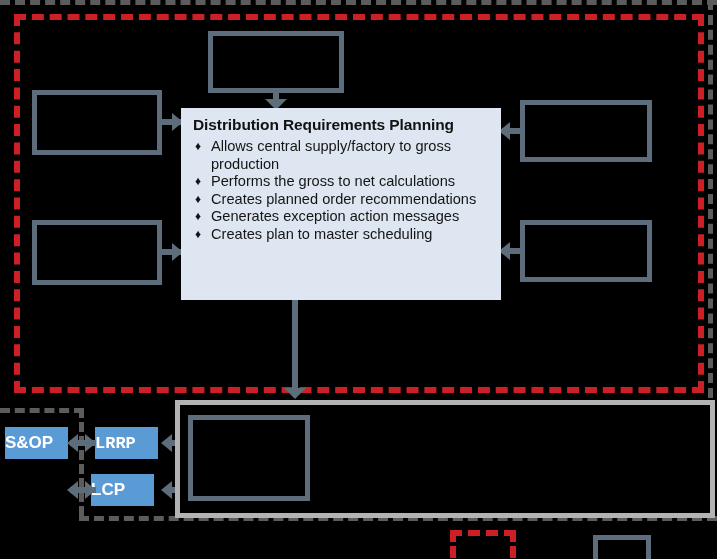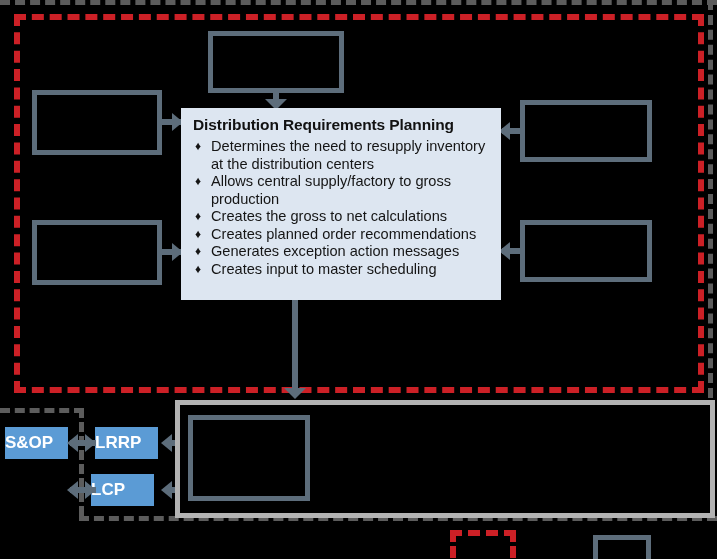--- a/index.html
+++ b/index.html
@@ -148,40 +148,39 @@
   <div class="conn" style="left:502px; top:128px; width:20px; height:6px;"></div>
   <div class="arrow arrow-left" style="left:499px; top:122px;"></div>
 
   <div class="obox" style="left:520px; top:220px; width:132px; height:62px;"></div>
   <div class="conn" style="left:502px; top:248px; width:20px; height:6px;"></div>
   <div class="arrow arrow-left" style="left:499px; top:242px;"></div>
 
   <div class="panel" style="left:181px; top:108px; width:320px; height:192px;">
     <div class="panel-title">Distribution Requirements Planning</div>
     <ul class="panel-list">
-      <li>Determines the need to resupply inventory at the distribution centers</li>
       <li>Allows central supply/factory to gross production</li>
-      <li>Creates the gross to net calculations</li>
+      <li>Performs the gross to net calculations</li>
       <li>Creates planned order recommendations</li>
       <li>Generates exception action messages</li>
-      <li>Creates input to master scheduling</li>
+      <li>Creates plan to master scheduling</li>
     </ul>
   </div>
 
   <div class="conn" style="left:292px; top:300px; width:6px; height:94px;"></div>
   <div class="arrow arrow-down" style="left:284px; top:388px;"></div>
 
   <div class="gray-dash-h" style="left:0px; top:408px; width:84px;"></div>
   <div class="gray-dash-v" style="left:79px; top:408px; height:108px;"></div>
   <div class="gray-dash-h" style="left:79px; top:516px; width:638px;"></div>
 
   <div class="bbox" style="left:5px; top:427px; width:63px; height:32px;">
     <span>S&amp;OP</span>
   </div>
-  <div class="bbox" style="left:95px; top:427px; width:63px; height:32px;">
+  <div class="bbox" style="left:95px; top:427px; width:63px; height:32px;font-family:Liberation Mono, monospace;">
     <span>LRRP</span>
   </div>
   <div class="bbox" style="left:91px; top:474px; width:63px; height:32px;">
     <span>LCP</span>
   </div>
 
   <div class="conn" style="left:70px; top:440px; width:26px; height:6px;"></div>
   <div class="arrow arrow-left" style="left:67px; top:434px;"></div>
   <div class="arrow arrow-right" style="left:85px; top:434px;"></div>
 

